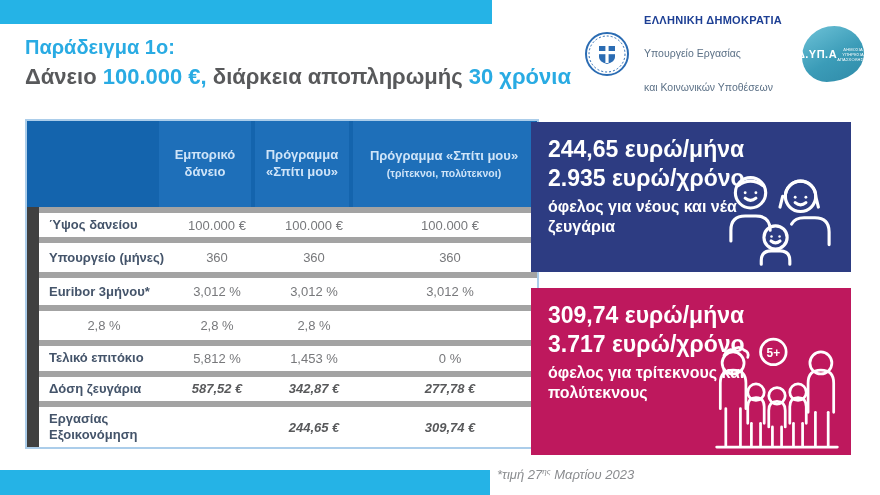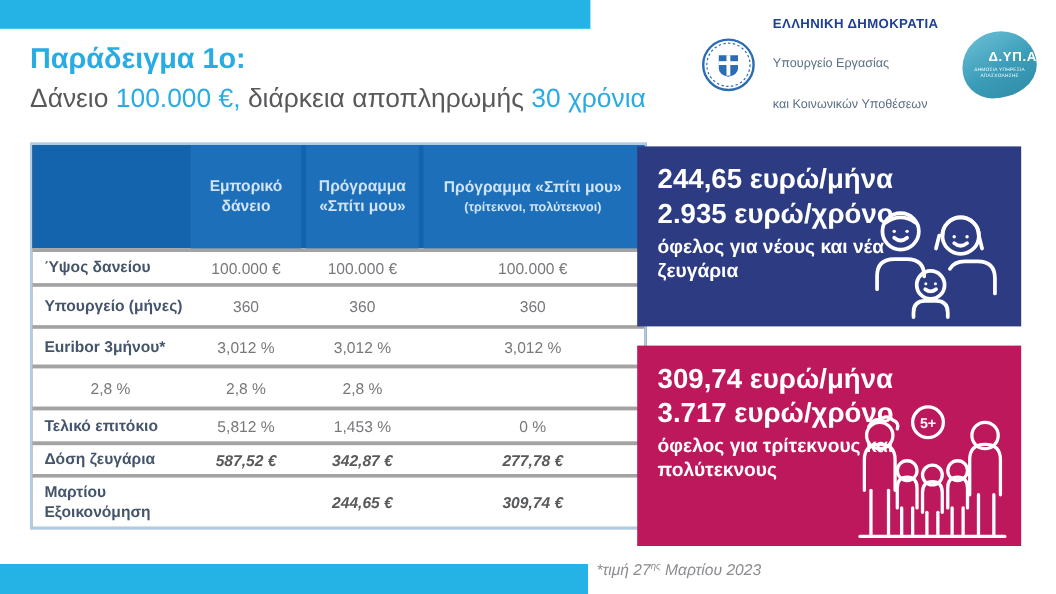--- a/index.html
+++ b/index.html
@@ -10,44 +10,44 @@
   
   .topbar    { position:absolute; left:0; top:0;    width:492px; height:24px; background:#25b3e6; }
   .bottombar { position:absolute; left:0; top:470px; width:490px; height:25px; background:#25b3e6; }
 
   
   .logos { position:absolute; top:13px; right:16px; display:flex; align-items:center; gap:20px; }
   .ministry { display:flex; align-items:center; gap:14px; }
   .ministry-text { display:flex; flex-direction:column; line-height:1.3; }
   .ministry-title { font-size:11px; font-weight:bold; color:#1d3f94; letter-spacing:.3px; }
   .ministry-line  { font-size:10.5px; color:#5b7086;margin-top:20px; }
-  .dypa-blob { width:62px; height:56px; display:flex; flex-direction:column; align-items:flex-end;
+  .dypa-blob { width:62px; height:56px; display:flex; flex-direction:row; align-items:center;
                justify-content:center; color:#fff; text-align:center;
                background:linear-gradient(150deg,#6fc3d8 0%,#3b9cb8 55%,#2f8aa8 100%);
                border-radius:52% 48% 60% 40% / 55% 50% 50% 45%; }
   .dypa-acronym { font-size:11px; font-weight:bold; letter-spacing:.5px; }
   .dypa-sub { font-size:4px; letter-spacing:.2px; margin-top:1px; }
 
   
   .titleblock { position:absolute; left:25px; top:36px; }
-  .kicker { color:#29abe3; font-size:24px; font-weight:bold; margin-bottom:5px; }
-  .headline { font-size:22px; font-weight:normal; color:#58595b; }
+  .kicker { color:#29abe3; font-size:20px; font-weight:bold; margin-bottom:5px; }
+  .headline { font-size:22px; font-weight:bold; color:#58595b; }
   .headline .hl { color:#29abe3; }
 
   
   .loan-table { position:absolute; left:25px; top:119px; width:514px;
                 border:2px solid #abcdea; background:#404040; }
   .thead { display:grid; grid-template-columns:130px 96px 98px 1fr; background:#1464ad; height:86px; }
   .th { display:flex; flex-direction:column; align-items:center; justify-content:center;
         text-align:center; color:#cfe4f8; font-weight:bold; font-size:13px; line-height:1.3;
         background:#1e6fb9; margin:0 2px; padding:0 4px; }
   .th.empty { background:transparent; margin:0; }
   .th .sub { font-size:10.5px; margin-top:2px; }
   .tr { display:grid; grid-template-columns:130px 96px 98px 1fr; align-items:center;
-        border-top:3px solid #a3a3a3; background:#fff; }
+        border-top:6px solid #a3a3a3; background:#fff;margin-left:12px; }
   .tr:first-of-type { border-top:none; }
   .tr .lbl { font-size:13px; font-weight:bold; color:#44546a; padding:4px 4px 4px 10px; line-height:1.25; }
   .tr .val { font-size:13px; color:#77787b; text-align:center; }
   .tr.emph .val { font-weight:bold; font-style:italic; color:#58595b; }
   .r1{min-height:29px}.r2{min-height:35px}.r3{min-height:33px}.r4{min-height:35px}
   .r5{min-height:29px}.r6{min-height:27px}.r7{min-height:38px}
 
   
   .panel { position:absolute; left:531px; width:320px; color:#fff; padding:13px 0 0 17px; }
   .panel-young { top:122px; height:150px; background:#2d3c82; }
@@ -141,21 +141,21 @@
       <div class="val">1,453 %</div>
       <div class="val">0 %</div>
     </div>
     <div class="tr r6 emph">
       <div class="lbl">Δόση ζευγάρια</div>
       <div class="val">587,52 €</div>
       <div class="val">342,87 €</div>
       <div class="val">277,78 €</div>
     </div>
     <div class="tr r7 emph">
-      <div class="lbl">Μαρτίου Εξοικονόμηση</div>
+      <div class="lbl">Εργασίας Εξοικονόμηση</div>
       <div class="val"></div>
       <div class="val">244,65 €</div>
       <div class="val">309,74 €</div>
     </div>
   </div>
 
   <div class="panel panel-young">
     <div class="big">244,65 ευρώ/μήνα</div>
     <div class="big">2.935 ευρώ/χρόνο</div>
     <div class="caption">όφελος για νέους και νέα ζευγάρια</div>

